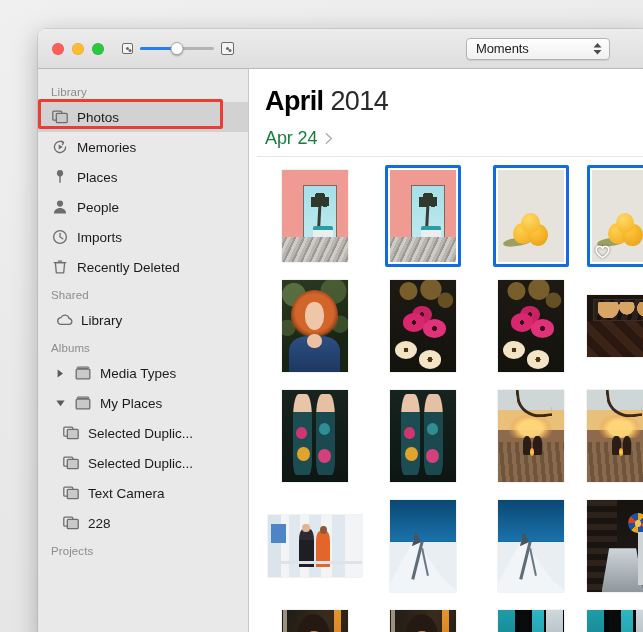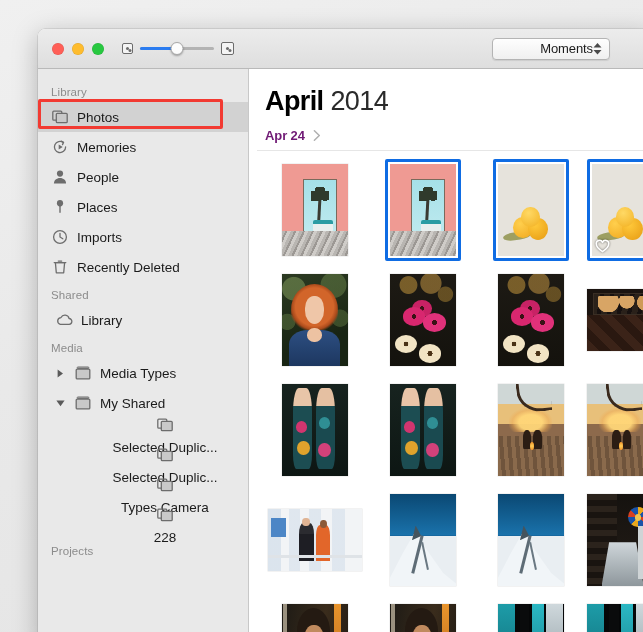--- a/index.html
+++ b/index.html
@@ -62,25 +62,25 @@
   .slider-knob {
     position:absolute; left:50%; transform:translateX(-50%);
     width:13px; height:13px; border-radius:50%;
     background:#fdfdfd; border:.5px solid #a9a9a9;
     box-shadow:0 1px 2px rgba(0,0,0,.3);
   }
 
   
   #moments-popup {
     position:absolute; right:44px; top:50%; transform:translateY(-50%);
-    width:118px; height:22px;
+    width:144px; height:22px;
     background: linear-gradient(to bottom,#fefefe,#f0f0f0);
     border:.5px solid #b4b4b4; border-radius:4px;
     box-shadow:0 1px 1px rgba(0,0,0,.09);
-    display:flex; align-items:center;text-align:right;
+    display:flex; align-items:center;
   }
   #moments-label {
     flex:1; padding-left:9px; font-size:13px; color:#1c1c1c; letter-spacing:-.1px;
   }
   .chev-stack {
     display:flex; flex-direction:column; align-items:center; justify-content:center;
     gap:2px; padding-right:7px; color:#4b4b4b;
   }
   .chev-stack svg { display:block; }
 
@@ -107,21 +107,21 @@
     padding-left:13px; gap:8px; position:relative;
   }
   .srow.selected { background:#d2d2d2; }
   .srow .label { font-size:13.5px; color:#1b1b1b; white-space:nowrap; }
   .srow .icon { width:18px; display:flex; align-items:center; justify-content:center; color:#6d6d6d; flex:none;}
   .disclosure {
     width:11px; flex:none; display:flex; align-items:center; justify-content:center;
     color:#5a5a5a; font-size:9px;
   }
   .srow.indent1 { padding-left:17px; }
-  .srow.indent2 { padding-left:44px;flex-direction:column; }
+  .srow.indent2 { padding-left:24px; }
   .srow.child .label { font-size:13.5px; }
 
   
   #photos-annotation {
     position:absolute;
     left:0px; top:-3px; width:185px; height:30px;
     border:3px solid #f23a32;
     border-radius:2px;
     pointer-events:none;
   }
@@ -136,21 +136,21 @@
     font-size:27px; letter-spacing:-.6px; line-height:1.05;
     padding-left:8px; white-space:nowrap;
   }
   #month-header .month { font-weight:700; color:#000; }
   #month-header .year  { font-weight:400; color:#2a2a2a; }
 
   #day-header {
     margin-top:13px; padding-left:8px;
     display:flex; align-items:center; gap:8px;
   }
-  #day-label { font-size:13px; font-weight:700; color:#701a75; letter-spacing:-.1px; }
+  #day-label { font-size:18px; font-weight:400; color:#15803d; letter-spacing:-.1px; }
   #day-chevron { color:#b0b0b0; display:flex; align-items:center; }
   #day-rule { margin:7px 0 0 0; height:1px; background:#e6e6e6; }
 
   
   #grid {
     margin-top:8px;
     display:grid;
     grid-template-columns: repeat(4, 103px);
     gap: 8px 5px;
     padding-left:6px;
@@ -424,35 +424,35 @@
               <path d="M9.2 2.2l2.4 1.1-1.1 2.3" fill="none" stroke="#6d6d6d" stroke-width="1.3" stroke-linecap="round" stroke-linejoin="round"></path>
               <path d="M6.7 5.6l4 2.4-4 2.4z" fill="#6d6d6d"></path>
             </svg>
           </span>
           <span class="label">Memories</span>
         </div>
 
         <div class="srow">
           <span class="icon">
             <svg width="16" height="16" viewBox="0 0 16 16">
+              <circle cx="8" cy="4.2" r="3.1" fill="#6d6d6d"></circle>
+              <rect x="7.3" y="6.6" width="1.4" height="7.4" rx="0.7" fill="#6d6d6d"></rect>
+            </svg>
+          </span>
+          <span class="label">Places</span>
+        </div>
+
+        <div class="srow">
+          <span class="icon">
+            <svg width="16" height="16" viewBox="0 0 16 16">
               <circle cx="8" cy="4.6" r="3.1" fill="#6d6d6d"></circle>
               <path d="M1.9 14.6c0-3.5 2.7-5.7 6.1-5.7s6.1 2.2 6.1 5.7z" fill="#6d6d6d"></path>
             </svg>
           </span>
           <span class="label">People</span>
-        </div>
-
-        <div class="srow">
-          <span class="icon">
-            <svg width="16" height="16" viewBox="0 0 16 16">
-              <circle cx="8" cy="4.2" r="3.1" fill="#6d6d6d"></circle>
-              <rect x="7.3" y="6.6" width="1.4" height="7.4" rx="0.7" fill="#6d6d6d"></rect>
-            </svg>
-          </span>
-          <span class="label">Places</span>
         </div>
 
         <div class="srow">
           <span class="icon">
             <svg width="16" height="16" viewBox="0 0 16 16">
               <circle cx="8" cy="8" r="6.4" fill="none" stroke="#6d6d6d" stroke-width="1.3"></circle>
               <path d="M8 4.3V8l2.8 1.8" fill="none" stroke="#6d6d6d" stroke-width="1.3" stroke-linecap="round"></path>
             </svg>
           </span>
           <span class="label">Imports</span>
@@ -471,21 +471,21 @@
         <div class="section-title">Shared</div>
         <div class="srow indent1">
           <span class="icon">
             <svg width="17" height="12" viewBox="0 0 17 12">
               <path d="M4.3 10.3h8.5a2.9 2.9 0 0 0 .3-5.8A4.3 4.3 0 0 0 5 3.6 3.4 3.4 0 0 0 4.3 10.3z" fill="none" stroke="#6d6d6d" stroke-width="1.3" stroke-linejoin="round"></path>
             </svg>
           </span>
           <span class="label">Library</span>
         </div>
 
-        <div class="section-title">Media</div>
+        <div class="section-title">Albums</div>
 
         <div class="srow indent1">
           <span class="disclosure">
             <svg width="7" height="9" viewBox="0 0 7 9">
                 <path d="M0.6 0.4L6 4.5 0.6 8.6z" fill="currentColor"></path>
               </svg>
           </span>
           <span class="icon">
             <svg width="16" height="14" viewBox="0 0 16 14">
               <rect x="2.2" y="1" width="11.6" height="1.6" rx="0.6" fill="#b6b6b6" stroke="#6d6d6d" stroke-width="1"></rect>
@@ -500,21 +500,21 @@
             <svg width="9" height="7" viewBox="0 0 9 7">
                 <path d="M0.4 0.6h8.2L4.5 6.3z" fill="currentColor"></path>
               </svg>
           </span>
           <span class="icon">
             <svg width="16" height="14" viewBox="0 0 16 14">
               <rect x="2.2" y="1" width="11.6" height="1.6" rx="0.6" fill="#b6b6b6" stroke="#6d6d6d" stroke-width="1"></rect>
               <rect x="1.2" y="3.1" width="13.6" height="9.8" rx="1" fill="#c9c9c9" stroke="#6d6d6d" stroke-width="1.3"></rect>
             </svg>
           </span>
-          <span class="label">My Shared</span>
+          <span class="label">My Places</span>
         </div>
 
         <div class="srow indent2 child">
           <span class="icon">
             <svg width="16" height="14" viewBox="0 0 16 14">
               <rect x="0.8" y="1.2" width="9" height="9" rx="1" fill="none" stroke="#6d6d6d" stroke-width="1.3"></rect>
               <rect x="4.3" y="3.3" width="10.9" height="9.4" rx="1" fill="#c9c9c9" stroke="#6d6d6d" stroke-width="1.3"></rect>
             </svg>
           </span>
           <span class="label">Selected Duplic...</span>
@@ -530,21 +530,21 @@
           <span class="label">Selected Duplic...</span>
         </div>
 
         <div class="srow indent2 child">
           <span class="icon">
             <svg width="16" height="14" viewBox="0 0 16 14">
               <rect x="0.8" y="1.2" width="9" height="9" rx="1" fill="none" stroke="#6d6d6d" stroke-width="1.3"></rect>
               <rect x="4.3" y="3.3" width="10.9" height="9.4" rx="1" fill="#c9c9c9" stroke="#6d6d6d" stroke-width="1.3"></rect>
             </svg>
           </span>
-          <span class="label">Types Camera</span>
+          <span class="label">Text Camera</span>
         </div>
 
         <div class="srow indent2 child">
           <span class="icon">
             <svg width="16" height="14" viewBox="0 0 16 14">
               <rect x="0.8" y="1.2" width="9" height="9" rx="1" fill="none" stroke="#6d6d6d" stroke-width="1.3"></rect>
               <rect x="4.3" y="3.3" width="10.9" height="9.4" rx="1" fill="#c9c9c9" stroke="#6d6d6d" stroke-width="1.3"></rect>
             </svg>
           </span>
           <span class="label">228</span>

